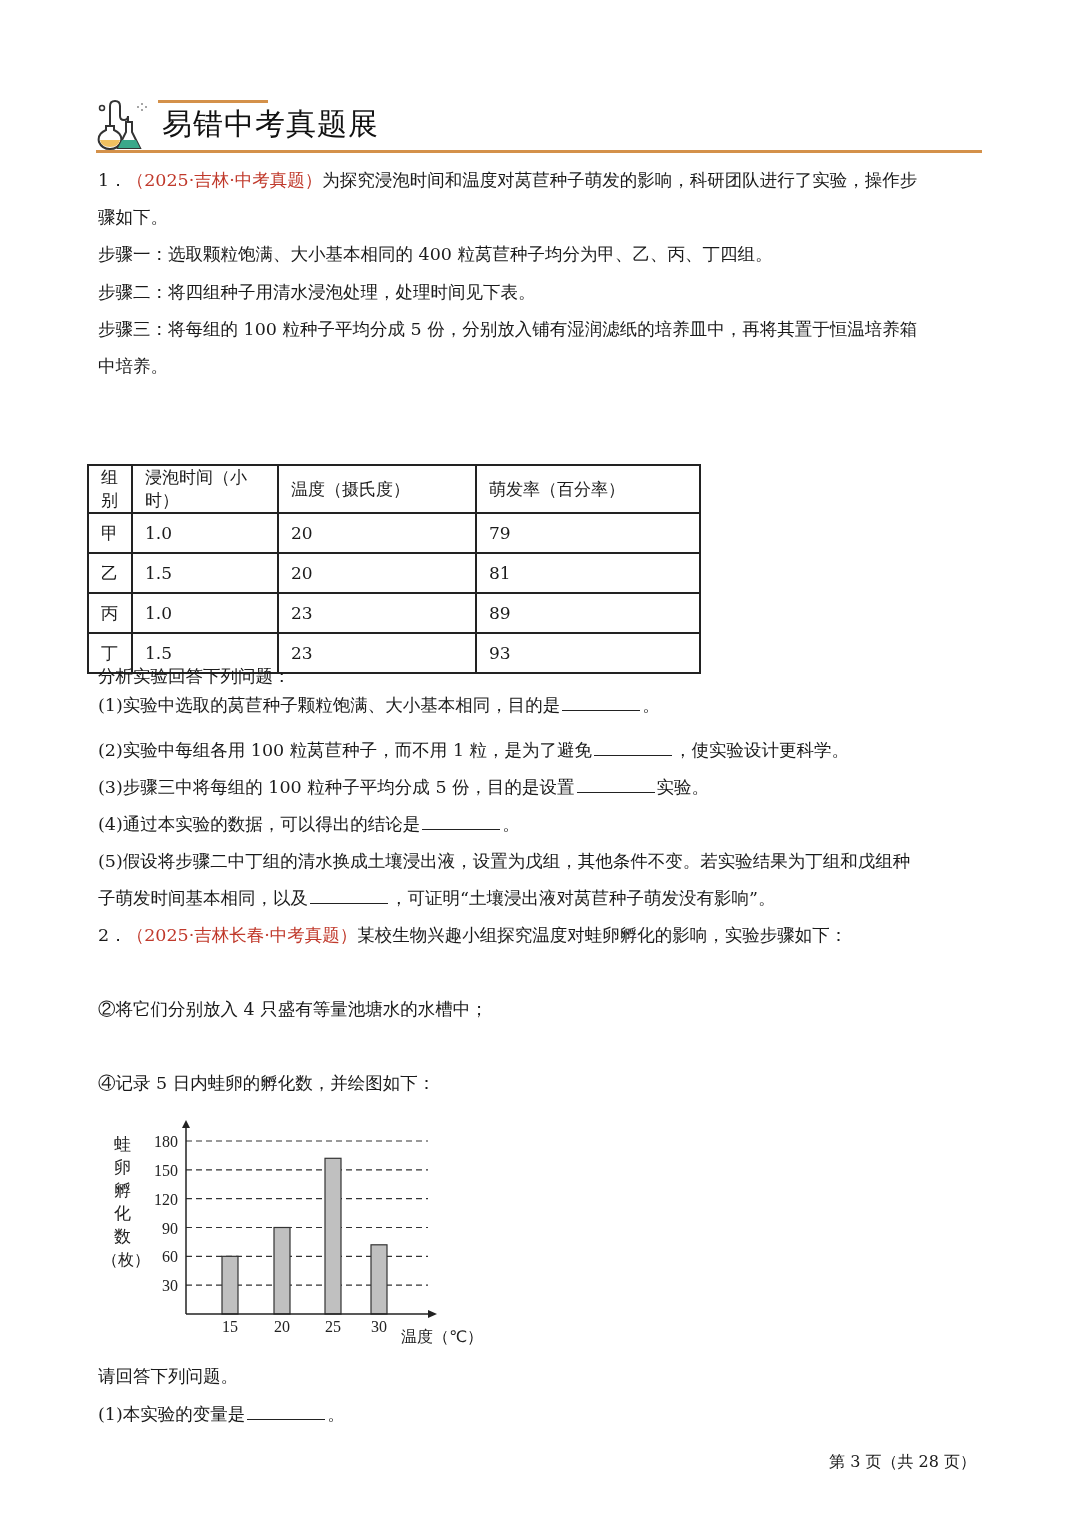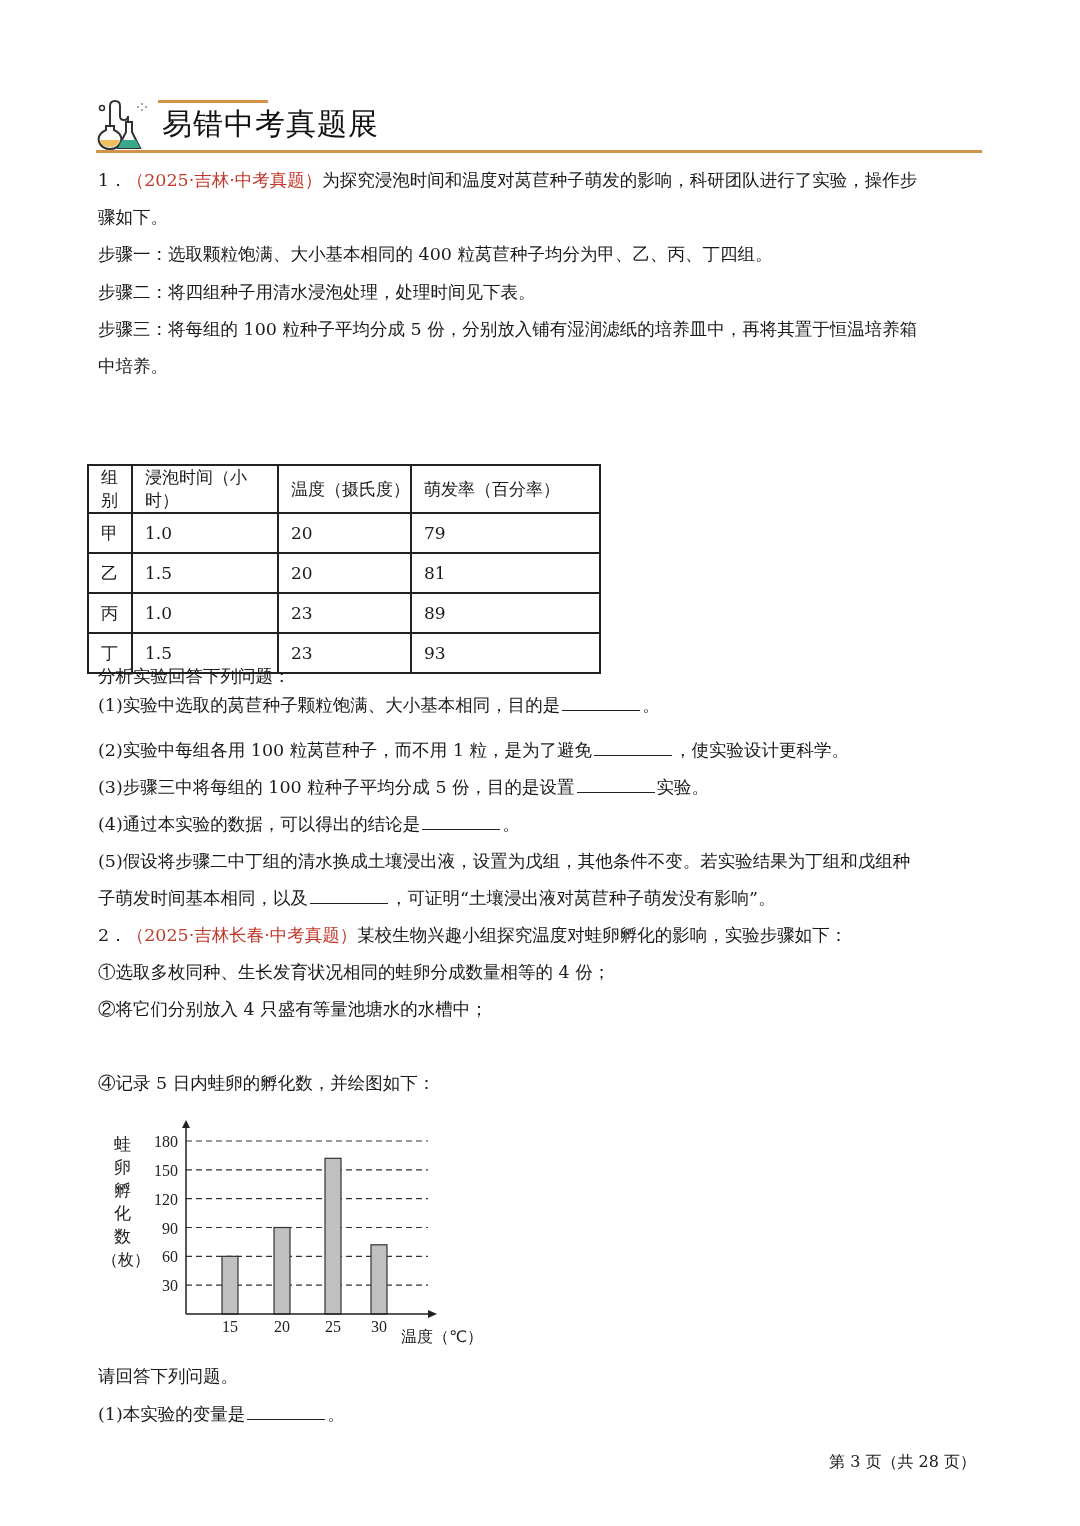--- a/index.html
+++ b/index.html
@@ -48,22 +48,22 @@
   <div class="line" style="top:242px;">步骤一：选取颗粒饱满、大小基本相同的 400 粒莴苣种子均分为甲、乙、丙、丁四组。</div>
   <div class="line" style="top:280px;">步骤二：将四组种子用清水浸泡处理，处理时间见下表。</div>
   <div class="line" style="top:317px;">步骤三：将每组的 100 粒种子平均分成 5 份，分别放入铺有湿润滤纸的培养皿中，再将其置于恒温培养箱</div>
   <div class="line" style="top:354px;">中培养。</div>
 
   <table class="data">
     <tbody>
         <tr>
       <td style="width:44px">组别</td>
       <td style="width:146px">浸泡时间（小时）</td>
-      <td style="width:133px">温度（摄氏度）</td>
-      <td style="width:189px">萌发率（百分率）</td>
+      <td style="width:198px">温度（摄氏度）</td>
+      <td style="width:224px">萌发率（百分率）</td>
     </tr>
     <tr>
       <td>甲</td>
       <td>1.0</td>
       <td>20</td>
       <td>79</td>
     </tr>
     <tr>
       <td>乙</td>
       <td>1.5</td>
@@ -99,21 +99,20 @@
     <span>(4)通过本实验的数据，可以得出的结论是</span><span class="blank"></span><span>。</span>
   </div>
   <div class="line" style="top:849px;">(5)假设将步骤二中丁组的清水换成土壤浸出液，设置为戊组，其他条件不变。若实验结果为丁组和戊组种</div>
   <div class="line" style="top:886px;">
     <span>子萌发时间基本相同，以及</span><span class="blank"></span><span>，可证明“土壤浸出液对莴苣种子萌发没有影响”。</span>
   </div>
 
   <div class="line" style="top:923px;">
     <span>2．</span><span class="red">（2025·吉林长春·中考真题）</span><span>某校生物兴趣小组探究温度对蛙卵孵化的影响，实验步骤如下：</span>
   </div>
-  <div class="line" style="top:960px;">①选取多枚同种、生长发育状况相同的蛙卵分成数量相等的 4 份；</div>
   <div class="line" style="top:997px;">②将它们分别放入 4 只盛有等量池塘水的水槽中；</div>
   <div class="line" style="top:1071px;">④记录 5 日内蛙卵的孵化数，并绘图如下：</div>
 
   <svg class="chart" viewBox="0 0 400 230" width="400" height="230">
     <g id="ylabel" font-family="DejaVu Sans, sans-serif" font-size="17" fill="#222">
         <text x="16" y="30" font-size="17">蛙</text>
         <text x="16" y="53" font-size="17">卵</text>
         <text x="16" y="76" font-size="17">孵</text>
         <text x="16" y="99" font-size="17">化</text>
         <text x="16" y="122" font-size="17">数</text>

